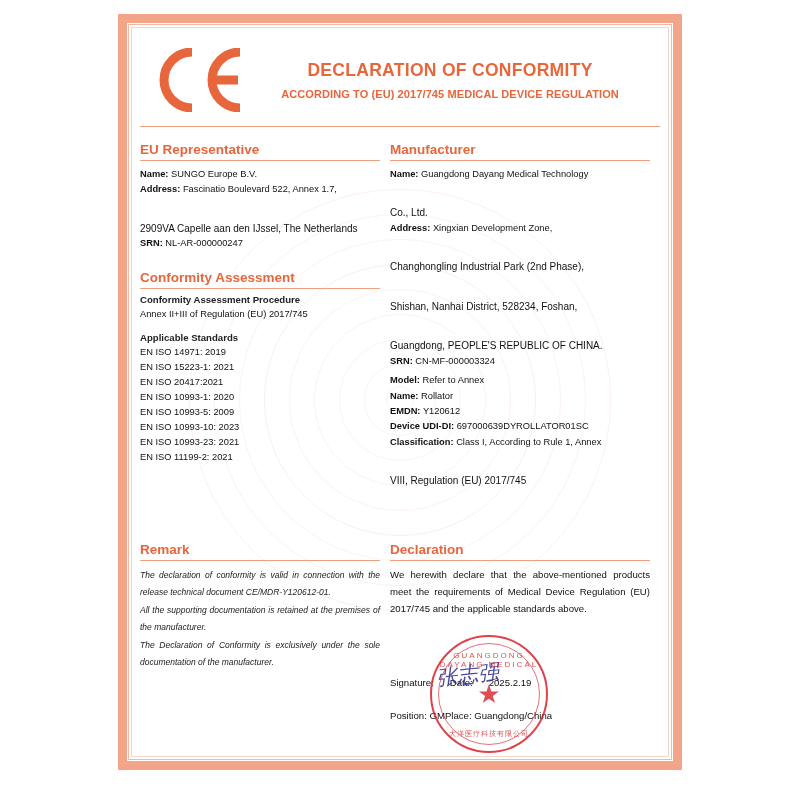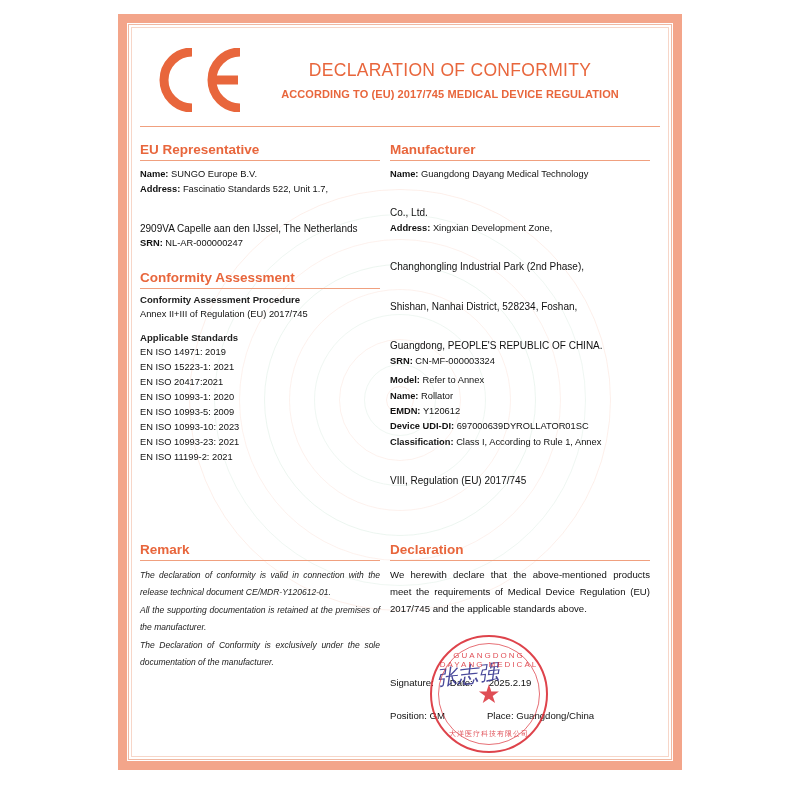--- a/index.html
+++ b/index.html
@@ -96,21 +96,21 @@
   }
   .ce-mark svg { display: block; margin: 0 auto; }
   .header-titles {
     flex: 1;
     text-align: center;
     padding-right: 8px;
   }
   .doc-title {
     color: #e8663c;
     font-size: 17.5px;
-    font-weight: normal;
+    font-weight: bold;
     letter-spacing: .3px;
     line-height: 1.2;
   }
   .doc-subtitle {
     margin-top: 7px;
     color: #e8663c;
     font-size: 11px;
     font-weight: bold;
     letter-spacing: .1px;
   }
@@ -188,21 +188,20 @@
     font-size: 9.6px;
     color: #111;
     display: flex;
     gap: 16px;
   }
   .pos-row {
     margin-top: 22px;
     font-size: 9.6px;
     color: #111;
     display: flex;
-    gap: 42px;
   }
 
   
   .stamp {
     position: absolute;
     left: 40px;
     top: -42px;
     width: 118px;
     height: 118px;
     pointer-events: none;
@@ -295,21 +294,21 @@
     <div class="columns">
 
       <div class="col-left">
         <div class="sec-title">EU Representative</div>
         <div class="field">
           <b>Name:</b>
           <span>SUNGO Europe B.V.</span>
         </div>
         <div class="field">
           <b>Address:</b>
-          <span>Fascinatio Standards 522, Unit 1.7,</span>
+          <span>Fascinatio Boulevard 522, Annex 1.7,</span>
         </div>
         <div class="cont">2909VA Capelle aan den IJssel, The Netherlands</div>
         <div class="field">
           <b>SRN:</b>
           <span>NL-AR-000000247</span>
         </div>
 
         <div class="block-gap"></div>
 
         <div>

